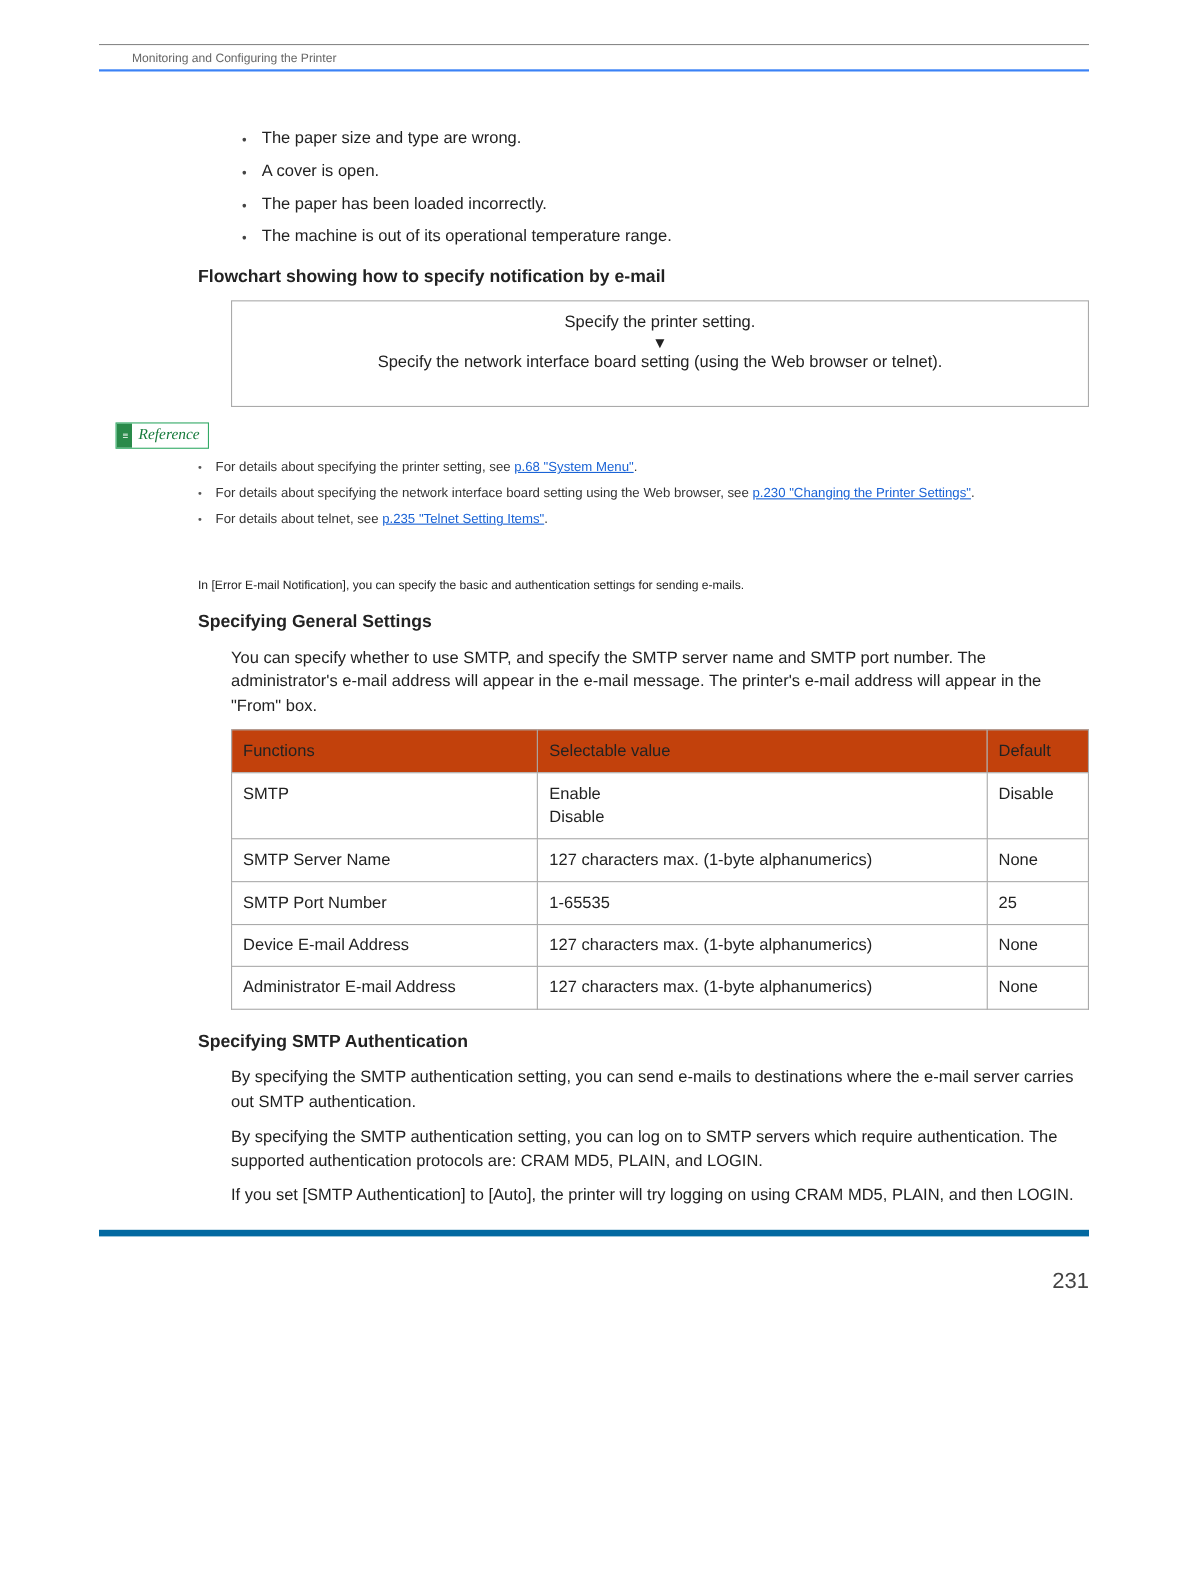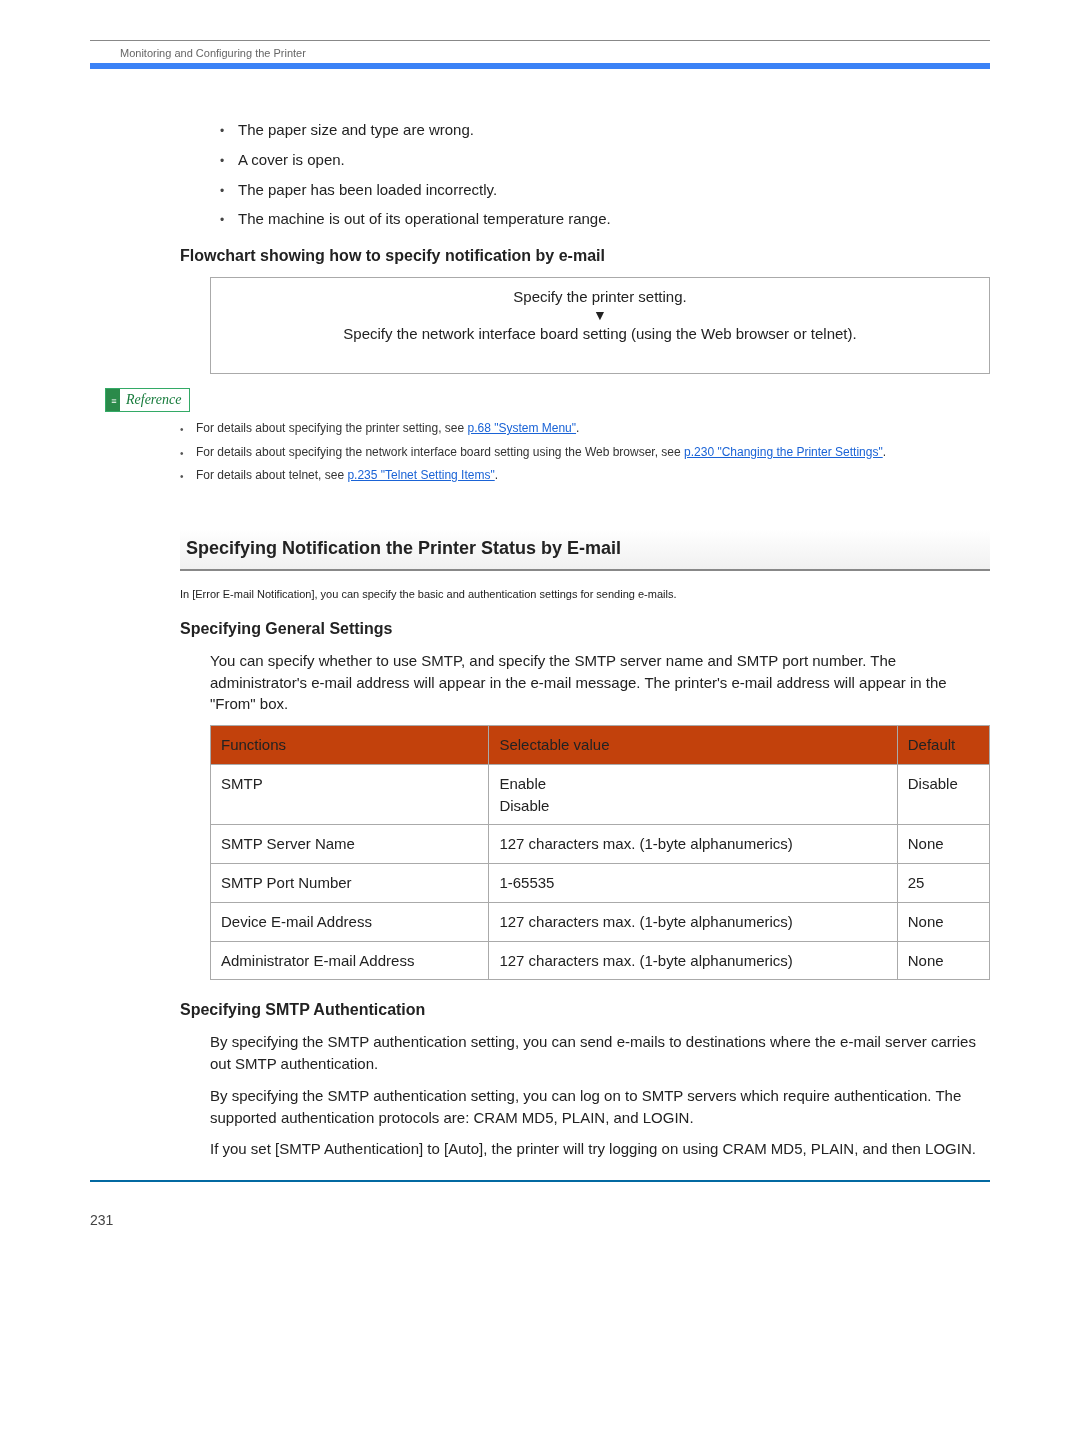--- a/index.html
+++ b/index.html
@@ -1,19 +1,19 @@
 <!DOCTYPE html>
 <html><head>
 <meta charset="utf-8">
 <style>
   * { box-sizing: border-box; margin: 0; padding: 0; }
   html, body { width: 1080px; background: #fff; font-family: "Helvetica Neue", Arial, sans-serif; color: #222; }
   .page { padding: 40px 90px 30px 90px; }
   .top-rule { border-top: 1px solid #888; margin-bottom: 6px; }
-  .running-head { font-size: 11px; color: #666; padding-left: 30px; padding-bottom: 4px; border-bottom: 6px solid #3b82f6; margin-bottom: 50px;}
+  .running-head { font-size: 11px; color: #666; padding-left: 30px; padding-bottom: 4px; border-bottom: 2px solid #3b82f6; margin-bottom: 50px;}
   .content { padding-left: 90px; padding-right: 0; font-size: 15px; line-height: 1.45; }
   ul.bullets { list-style: none; padding-left: 40px; margin-bottom: 14px;}
   ul.bullets li { position: relative; padding-left: 18px; margin-bottom: 8px; font-size:15px;}
   ul.bullets li::before { content: "•"; position: absolute; left: 0; color: #444; font-size: 12px; top: 4px;}
   .h4 { font-weight: 700; font-size: 16px; margin: 6px 0 10px 0; }
   .indent1 { margin-left: 30px; }
   .flow-box { border: 1px solid #aaa; margin: 6px 0 14px 30px; text-align: center; padding: 8px 8px 28px 8px; font-size: 15px; }
   .flow-box .arrow { font-size: 14px; line-height: 1.1; }
   .para { margin: 0 0 12px 30px; font-size: 15px; }
   .ref-badge { margin-left: -75px; margin-top: 6px; margin-bottom: 8px; }
@@ -21,21 +21,21 @@
   .ref-badge .box .sq { display:inline-block; width:12px; height:12px; background:#2a8a4a; color:#fff; font-size:9px; text-align:center; line-height:12px; vertical-align:middle; margin-right:6px; font-style:normal; font-family: Arial, sans-serif;}
   ul.ref-list { list-style: none; padding-left: 0; margin: 0 0 44px 0; font-size: 12px; color: #333; }
   ul.ref-list li { position: relative; padding-left: 16px; margin-bottom: 6px; }
   ul.ref-list li::before { content:"•"; position:absolute; left:0; color:#555; font-size:10px; top:3px;}
   .link { color: #1a63d6; text-decoration: underline; }
   .section-title { font-weight: 700; font-size: 18px; border-bottom: 2px solid #888; padding: 6px 0 8px 6px; margin: 10px 0 16px 0; background: linear-gradient(#fff, #f1f1f1); }
   .body-p { margin: 0 0 14px 0; font-size: 11px; }
   table.settings { border-collapse: collapse; width: 100%; margin: 10px 0 18px 0; font-size: 15px; }
   table.settings th, table.settings td { border: 1px solid #aaa; padding: 8px 10px; text-align: left; vertical-align: top; }
   table.settings th { background: #c2410c; font-weight: 400; color: #222; }
-  .footer { font-size: 14px; color: #444; padding-top: 30px; border-top: 2px solid #0369a1; margin-top: 20px;}
+  .footer { text-align: right; font-size: 20px; color: #444; padding-top: 30px; border-top: 6px solid #0369a1; margin-top: 20px;}
   .sub-para { margin: 0 0 10px 30px; font-size: 15px;}
 </style>
 </head>
 <body>
 
 <div class="page">
   <div class="top-rule"></div>
   <div class="running-head">Monitoring and Configuring the Printer</div>
 
   <div class="content">
@@ -65,21 +65,20 @@
         <span>For details about specifying the printer setting, see </span><a class="link">p.68 "System Menu"</a><span>.</span>
       </li>
       <li>
         <span>For details about specifying the network interface board setting using the Web browser, see </span><a class="link">p.230 "Changing the Printer Settings"</a><span>.</span>
       </li>
       <li>
         <span>For details about telnet, see </span><a class="link">p.235 "Telnet Setting Items"</a><span>.</span>
       </li>
     </ul>
 
-    <div class="section-title">Specifying Notification the Printer Status by E-mail</div>
 
     <p class="body-p">In [Error E-mail Notification], you can specify the basic and authentication settings for sending e-mails.</p>
 
     <div class="h4">Specifying General Settings</div>
 
     <p class="sub-para">You can specify whether to use SMTP, and specify the SMTP server name and SMTP port number. The administrator's e-mail address will appear in the e-mail message. The printer's e-mail address will appear in the "From" box.</p>
 
     <div class="indent1">
     <table class="settings">
       <thead>

